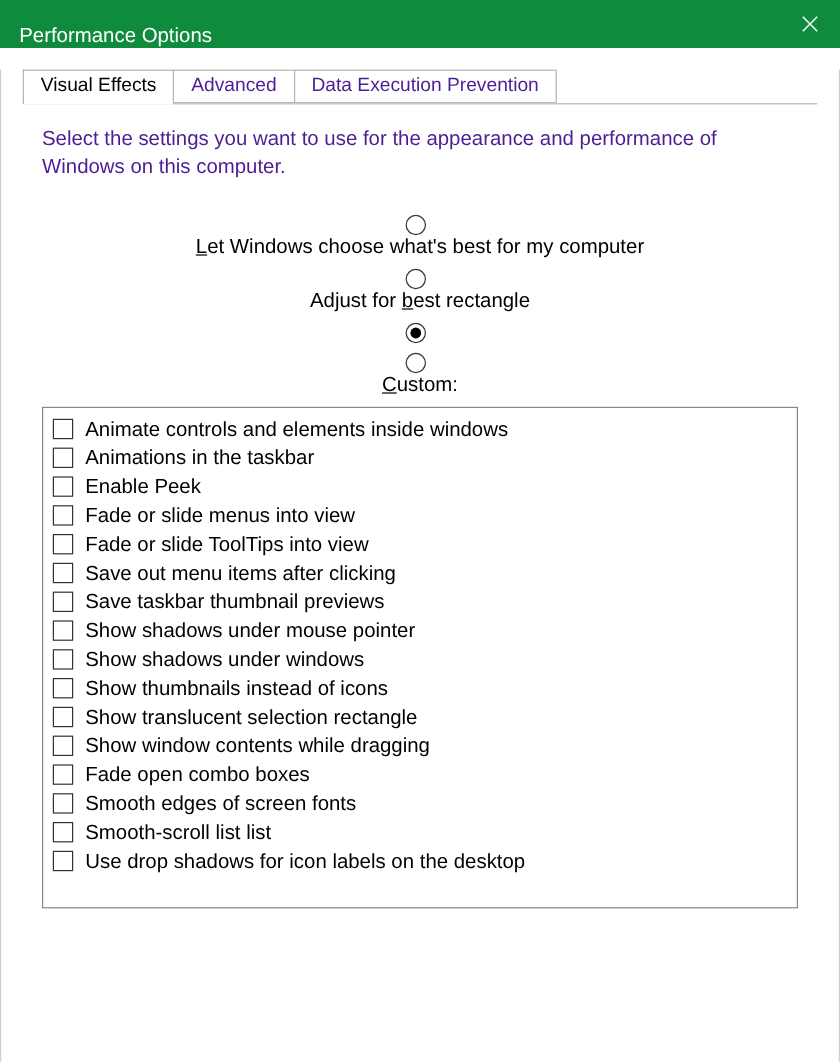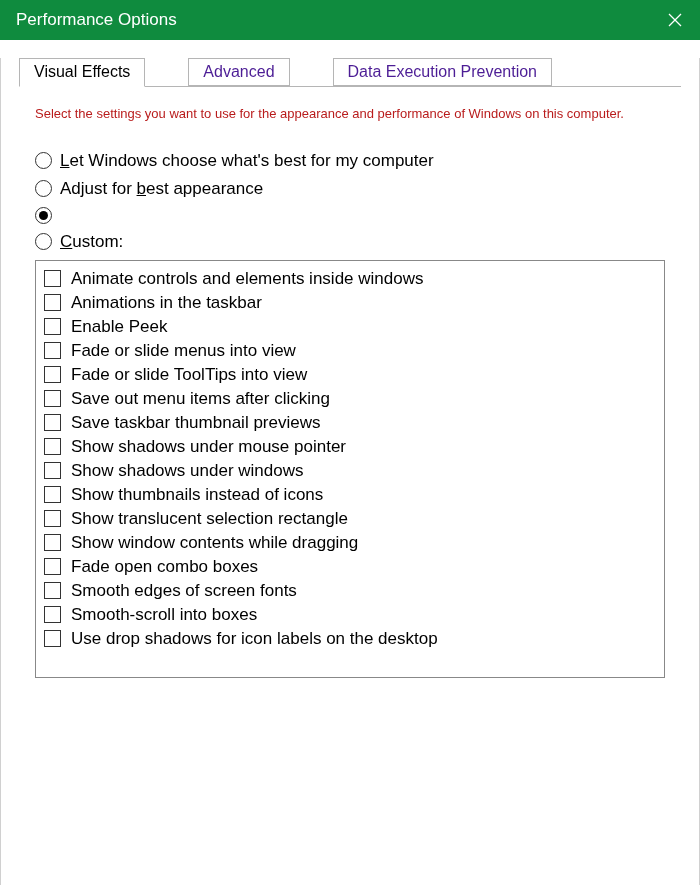--- a/index.html
+++ b/index.html
@@ -14,21 +14,21 @@
       color: #000;
       width: 700px;
       height: 885px;
       overflow: hidden;
     }
     .titlebar {
       background: #0f8b3e;
       color: #fff;
       height: 40px;
       display: flex;
-      align-items: center;
+      align-items: flex-end;
       justify-content: space-between;
       padding: 0 0 0 16px;
     }
     .titlebar-title {
       font-size: 17px;
       font-weight: 400;
     }
     .close-btn {
       width: 50px;
       height: 40px;
@@ -46,21 +46,20 @@
       border-top: none;
       padding: 0;
       height: calc(885px - 40px);
       background: #fff;
     }
     .tabstrip {
       display: flex;
       align-items: flex-end;
       margin: 18px 0 0 18px;
       position: relative;
-      gap: 44px;
     }
     .tab {
       border: 1px solid #b5b5b5;
       padding: 4px 14px 4px 14px;
       background: #fff;
       font-size: 16px;
       color: #4c1d95;
       position: relative;
       margin-right: -1px;
       cursor: pointer;
@@ -71,34 +70,35 @@
       margin-bottom: -1px;
       padding-bottom: 5px;
       color: #000;
     }
     .tab-panel {
       border-top: 1px solid #b5b5b5;
       margin: 0 18px 0 18px;
       padding: 18px 16px 10px 16px;
     }
     .intro {
-      font-size: 13px;
+      font-size: 17px;
       line-height: 1.35;
       margin-bottom: 28px;
-      color: #b91c1c;
+      color: #4c1d95;
     }
     .radio-group {
       margin: 0 0 8px 0;
     }
     .radio-option {
       display: flex;
       align-items: center;
       margin-bottom: 8px;
       font-size: 17px;
       cursor: pointer;
+      flex-direction: column;
     }
     .radio-circle {
       width: 17px;
       height: 17px;
       border: 1.6px solid #333;
       border-radius: 50%;
       margin-right: 8px;
       display: inline-flex;
       align-items: center;
       justify-content: center;
@@ -167,21 +167,21 @@
 
     <div class="radio-group">
 
       <div class="radio-option">
         <span class="radio-circle"></span>
         <span class="radio-label"><span></span><span class="accesskey">L</span><span>et Windows choose what's best for my computer</span></span>
       </div>
 
       <div class="radio-option">
         <span class="radio-circle"></span>
-        <span class="radio-label"><span>Adjust for </span><span class="accesskey">b</span><span>est appearance</span></span>
+        <span class="radio-label"><span>Adjust for </span><span class="accesskey">b</span><span>est rectangle</span></span>
       </div>
 
       <div class="radio-option">
         <span class="radio-circle checked"></span>
       </div>
 
       <div class="radio-option">
         <span class="radio-circle"></span>
         <span class="radio-label"><span></span><span class="accesskey">C</span><span>ustom:</span></span>
       </div>
@@ -240,21 +240,21 @@
       <div class="check-item">
           <span class="check-box"></span>
           <span>Fade open combo boxes</span>
         </div>
       <div class="check-item">
           <span class="check-box"></span>
           <span>Smooth edges of screen fonts</span>
         </div>
       <div class="check-item">
           <span class="check-box"></span>
-          <span>Smooth-scroll into boxes</span>
+          <span>Smooth-scroll list list</span>
         </div>
       <div class="check-item">
           <span class="check-box"></span>
           <span>Use drop shadows for icon labels on the desktop</span>
         </div>
     </div>
 
   </div>
 </div>
 

